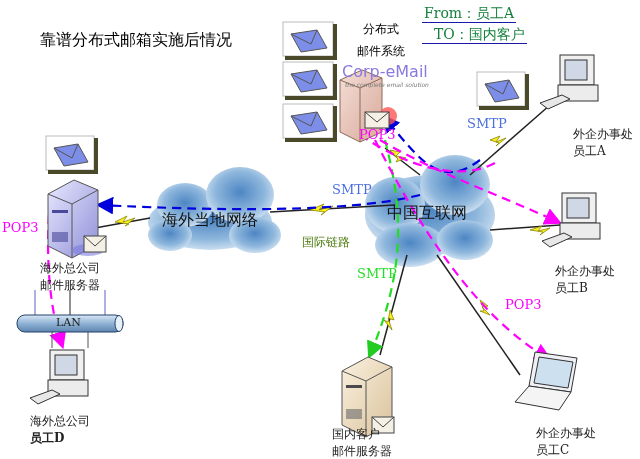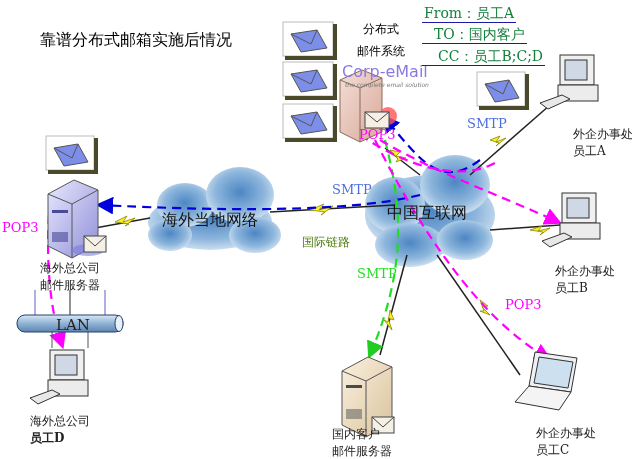--- a/index.html
+++ b/index.html
@@ -202,26 +202,25 @@
 
 <div class="txt hdr">
   <div>分布式</div>
   <div>邮件系统</div>
 </div>
 <div class="txt" style="left:342px;top:62px;font-family:'DejaVu Sans','Liberation Sans',sans-serif;font-size:16px;color:#8a7ae0;">Corp-eMail</div>
 <div class="txt" style="left:345px;top:81px;font-family:'DejaVu Sans','Liberation Sans',sans-serif;font-size:6px;color:#777;font-style:italic;">the complete email solution</div>
 
 <div class="txt msg" style="left:422px;top:4px;">From：员工A</div>
 <div class="txt msg" style="left:422px;top:25px;padding-left:12px;">TO：国内客户</div>
-<div class="txt msg" style="left:422px;top:47px;padding-left:16px;">CC：员工B;C;D</div>
 
 <div class="txt cloud-label" style="left:387px;top:203px;">中国互联网</div>
 <div class="txt cloud-label" style="left:162px;top:210px;">海外当地网络</div>
 <div class="txt" style="left:302px;top:234px;font-size:12px;color:#4d7c0f;">国际链路</div>
-<div class="txt" style="left:56px;top:316px;font-size:15px;color:#222;">LAN</div>
+<div class="txt" style="left:56px;top:316px;font-size:11px;color:#222;">LAN</div>
 
 <div class="txt proto" style="left:359px;top:127px;color:#ff00ff;">POP3</div>
 <div class="txt proto" style="left:2px;top:220px;color:#ff00ff;">POP3</div>
 <div class="txt proto" style="left:505px;top:297px;color:#ff00ff;">POP3</div>
 <div class="txt proto" style="left:467px;top:116px;color:#4a6ee0;">SMTP</div>
 <div class="txt proto" style="left:332px;top:182px;color:#4a6ee0;">SMTP</div>
 <div class="txt proto" style="left:357px;top:266px;color:#22dd22;">SMTP</div>
 
 <div class="txt label" style="left:40px;top:260px;">
   <div>海外总公司</div>

